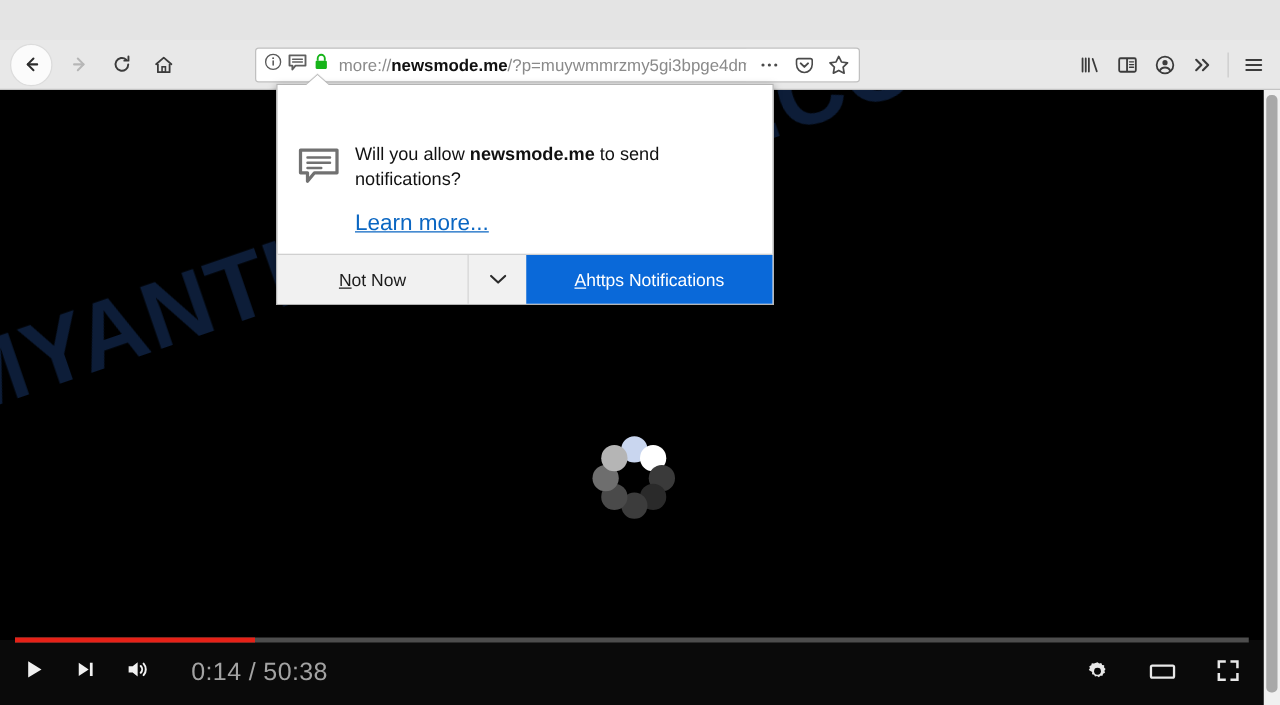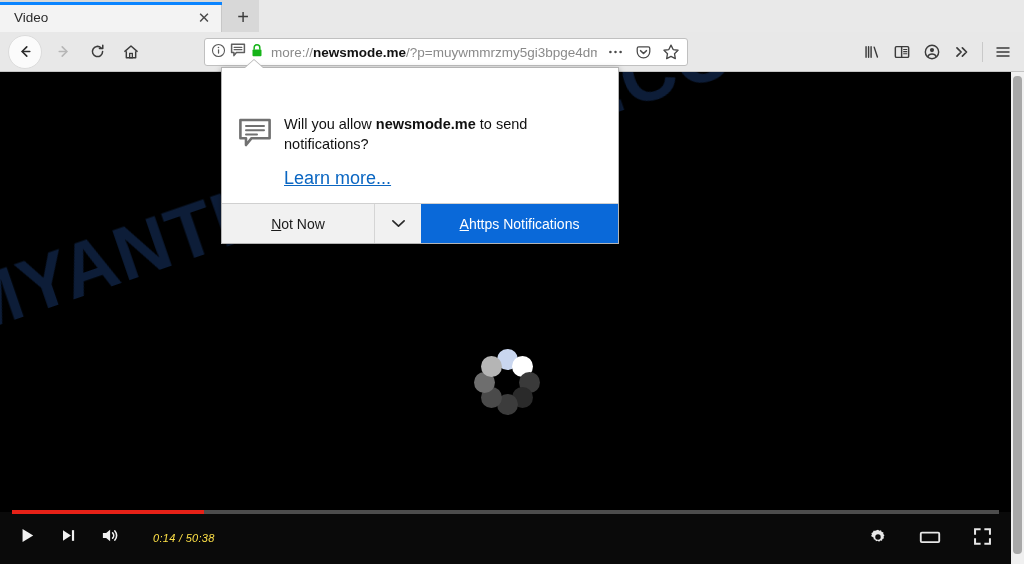--- a/index.html
+++ b/index.html
@@ -63,21 +63,21 @@
 
   .scrollbar { position:absolute; right:0; top:72px; width:13px; height:492px; background:#f0f0f0; }
   .scroll-thumb { position:absolute; left:2px; top:4px; width:9px; height:478px; background:#a8a8a8; border-radius:4px; }
 
   
   .controls { position:absolute; left:0; bottom:0; width:1011px; height:52px; background:#0a0a0a; }
   .progress-track { position:absolute; left:12px; top:-2px; width:987px; height:4px; background:#4d4d4d; }
   .progress-fill { position:absolute; left:0; top:0; height:4px; background:#e62117; }
   .ctrl-left { position:absolute; left:18px; top:14px; display:flex; align-items:center; gap:22px; }
   .ctrl-right { position:absolute; right:18px; top:14px; display:flex; align-items:center; gap:30px; }
-  .ctime { color:#fde047; font-size:11px; margin-left:10px; letter-spacing:0.3px; white-space:nowrap;font-style:italic; }
+  .ctime { color:#a3a3a3; font-size:20px; margin-left:10px; letter-spacing:0.3px; white-space:nowrap; }
 
   
   .doorhanger { position:absolute; left:221px; top:67px; width:398px;
                 background:#fff; border:1px solid #b4b4b4; box-shadow:0 2px 6px rgba(0,0,0,.35); }
   .dh-arrow { position:absolute; left:245px; top:60px; width:0;height:0;
               border-left:9px solid transparent; border-right:9px solid transparent; border-bottom:8px solid #fff;
               filter: drop-shadow(0 -1px 0 #b4b4b4); z-index:3; }
   .dh-body { display:flex; padding:16px 16px 14px 16px;margin-top:31px; }
   .dh-icon { width:38px; flex:0 0 38px; padding-top:2px; }
   .dh-text { flex:1; padding-left:8px; }
@@ -93,29 +93,20 @@
               font-size:14px; color:#fff; }
   .ul { text-decoration:underline; }
 </style>
 </head>
 <body>
 
 <div id="app">
 
   <div class="chrome">
 
-    <div class="tabstrip">
-      <div class="tabstrip-rest"></div>
-      <div class="tab">
-        <div class="tab-accent"></div>
-        <span class="tab-title">Video</span>
-        <span class="tab-close">✕</span>
-      </div>
-      <div class="newtab">+</div>
-    </div>
 
     <div class="navbar">
       <div class="navbtn back">
         <svg width="17" height="17" viewBox="0 0 20 20">
             <path d="M11.5 4.5L6 10l5.5 5.5" fill="none" stroke="#2b2b2b" stroke-width="1.9" stroke-linecap="round" stroke-linejoin="round"></path>
             <path d="M6.2 10H15" fill="none" stroke="#2b2b2b" stroke-width="1.9" stroke-linecap="round"></path>
           </svg>
       </div>
       <div class="navbtn" style="margin-left:4px">
         <svg width="17" height="17" viewBox="0 0 20 20">

